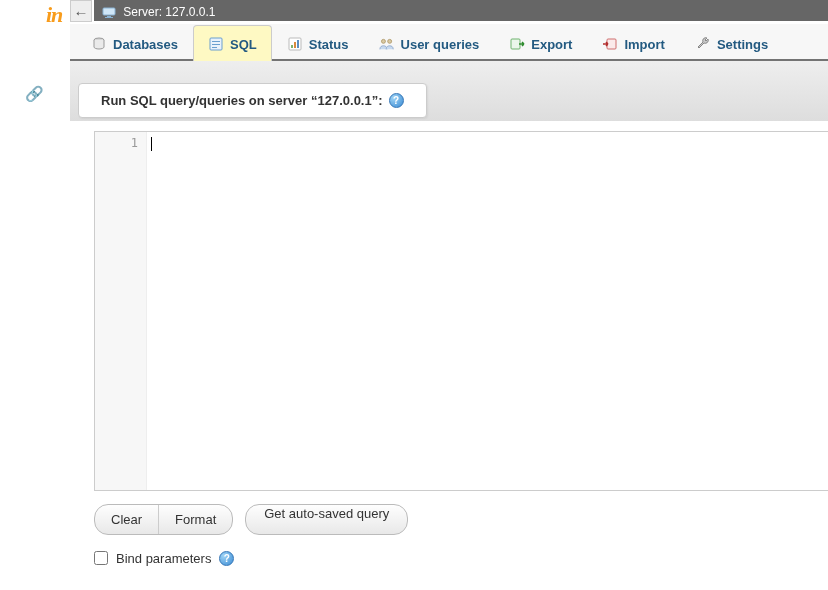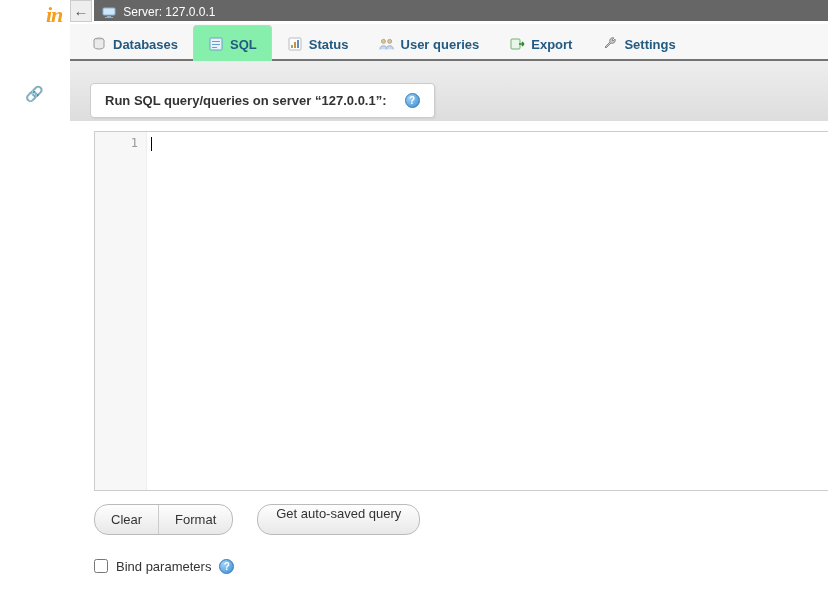--- a/index.html
+++ b/index.html
@@ -85,42 +85,42 @@
       font-weight: bold;
       border: 1px solid transparent;
       border-bottom: none;
       cursor: pointer;
       gap: 6px;
       height: 37px;
       position: relative;
       top: 1px;
     }
     .tab.active {
-      background: #86efac;
+      background: #fef9c3;
       border-color: #ccc;
       border-radius: 4px 4px 0 0;
       color: #235a81;
     }
     .tab .icon { width: 16px; height: 16px; }
     .content {
       position: absolute;
       left: 0; top: 61px; right: 0; bottom: 0;
       background: linear-gradient(#eee, #ddd 60px, #fff 60px);
     }
     .panel-label {
       position: absolute;
-      left: 20px; top: 22px;
+      left: 8px; top: 22px;
       background: #fff;
       border: 1px solid #ccc;
       border-radius: 4px;
-      padding: 9px 14px;
+      padding: 9px 22px;
       font-weight: bold;
       display: flex;
       align-items: center;
-      gap: 18px;
+      gap: 6px;
       box-shadow: 1px 1px 2px rgba(0,0,0,0.06);
     }
     .editor-wrap {
       position: absolute;
       left: 24px; top: 70px; right: 0;
       height: 360px;
       border: 1px solid #ccc;
       border-right: none;
       background: #fff;
       display: flex;
@@ -145,21 +145,21 @@
     .caret {
       width: 1px; height: 14px;
       background: #000;
       position: absolute;
       left: 4px; top: 5px;
     }
     .buttons {
       position: absolute;
       left: 24px; top: 443px;
       display: flex;
-      gap: 24px;
+      gap: 12px;
     }
     .btn-group {
       display: flex;
       border: 1px solid #bbb;
       border-radius: 14px;
       overflow: hidden;
       background: linear-gradient(#fefefe,#e8e8e8);
     }
     .btn {
       padding: 7px 16px;
@@ -175,21 +175,20 @@
       padding: 1px 18px;
       cursor: pointer;
       font-size: 13px;
     }
     .bind-row {
       position: absolute;
       left: 24px; top: 490px;
       display: flex;
       align-items: flex-start;
       gap: 8px;
-      margin-top: 8px;
     }
     .bind-row input[type=checkbox] {
       width: 14px; height: 14px;
     }
     .help-icon {
       width: 15px; height: 15px;
       border-radius: 50%;
       background: radial-gradient(circle at 30% 30%, #9fd4f5, #3b8bd4);
       display: inline-flex;
       align-items: center;
@@ -271,20 +270,29 @@
         <svg class="icon" width="16" height="16" viewBox="0 0 16 16">
           <rect x="2" y="3" width="9" height="10" rx="1" fill="#eaf6ea" stroke="#6fb36f"></rect>
           <path d="M10 8h5m0 0l-2-2m2 2l-2 2" stroke="#2e8b2e" stroke-width="1.5" fill="none"></path>
         </svg>
       </span>
       <span>Export</span>
     </div>
     <div class="tab">
       <span>
         <svg class="icon" width="16" height="16" viewBox="0 0 16 16">
+          <rect x="5" y="3" width="9" height="10" rx="1" fill="#fbeaea" stroke="#cf6f6f"></rect>
+          <path d="M1 8h5m0 0l-2-2m2 2l-2 2" stroke="#b22e2e" stroke-width="1.5" fill="none"></path>
+        </svg>
+      </span>
+      <span>Import</span>
+    </div>
+    <div class="tab">
+      <span>
+        <svg class="icon" width="16" height="16" viewBox="0 0 16 16">
           <path d="M13 3a3 3 0 01-4 4L4 12l-1-1 5-5a3 3 0 014-4l-2 2 1 1 2-2z" fill="#c9c9c9" stroke="#888"></path>
         </svg>
       </span>
       <span>Settings</span>
     </div>
   </div>
 
   <div class="content">
     <div class="panel-label">
       <span>Run SQL query/queries on server “127.0.0.1”:</span>

